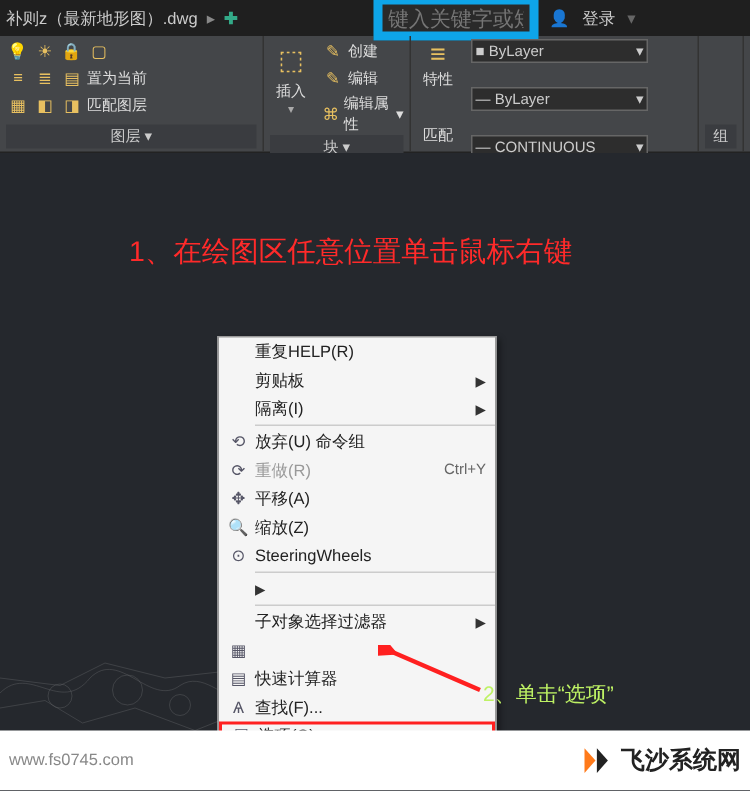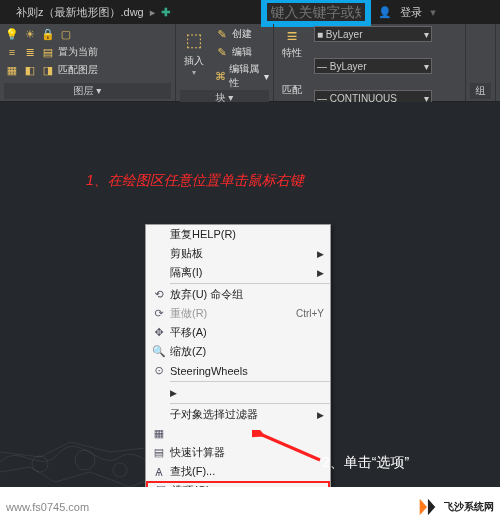--- a/index.html
+++ b/index.html
@@ -1,45 +1,45 @@
 <!DOCTYPE html>
 <html><head>
 <meta charset="utf-8">
 <style>
   * { box-sizing: border-box; margin: 0; padding: 0; font-family: "Microsoft YaHei", sans-serif; }
   body { width: 500px; height: 527px; background: #33353a; overflow: hidden; position: relative; }
-  .titlebar { height: 24px; background: #1f1f1f; display: flex; align-items: center; color: #bbb; font-size: 11px; padding-left: 16px; }
+  .titlebar { height: 24px; background: #1f1f1f; display: flex; align-items: center; color: #bbb; font-size: 11px; padding-left: 4px; }
   .titlebar .doc { color: #ccc; }
   .titlebar .search { margin-left: 90px; background: #2a2a2a; border: 6px solid #0ea5e9; padding: 1px 4px; font-size: 14px; color: #666; width: 110px; }
   .titlebar .right { margin-left: 8px; display: flex; align-items: center; gap: 8px; color: #ccc; font-size: 11px; }
   .ribbon { background: #444649; border-bottom: 1px solid #222; display: flex; height: 78px; }
   .panel { border-right: 1px solid #333; padding: 2px 4px; display: flex; flex-direction: column; justify-content: space-between; }
   .panel-body { display: flex; flex-direction: column; gap: 2px; }
   .panel-row { display: flex; align-items: center; gap: 2px; font-size: 10px; color: #ddd; }
   .panel-title { font-size: 10px; color: #ccc; text-align: center; padding: 1px 0; background: #3a3c40; }
   .btn-ico { width: 16px; height: 16px; display: inline-flex; align-items: center; justify-content: center; color: #e8c060; font-size: 11px; }
   .big-ico { width: 28px; height: 28px; display: flex; align-items: center; justify-content: center; color: #e8c060; font-size: 18px; }
   .dd { border: 1px solid #666; background: #2d2d2d; color: #ccc; font-size: 10px; padding: 0 2px; display: flex; align-items: center; justify-content: space-between; width: 118px; height: 16px; }
   .canvas { position: absolute; top: 102px; left: 0; right: 0; bottom: 40px; background: #25282d; }
-  .annotation1 { position: absolute; top: 172px; left: 86px; color: #ff2a2a; font-size: 14px; font-style: italic; }
+  .annotation1 { position: absolute; top: 155px; left: 86px; color: #ff2a2a; font-size: 19px; }
   .map { position: absolute; top: 320px; left: 0; width: 155px; height: 80px; opacity: 0.35; }
   .ctxmenu { position: absolute; top: 224px; left: 145px; width: 186px; background: #f5f5f5; border: 1px solid #9a9a9a; box-shadow: 2px 2px 4px rgba(0,0,0,0.4); font-size: 11px; color: #222; }
   .ctxmenu .item { display: flex; align-items: center; padding: 2px 6px 2px 2px; height: 19px; }
   .ctxmenu .icocell { width: 22px; display: flex; justify-content: center; color: #556; font-size: 11px; }
   .ctxmenu .lbl { flex: 1; }
   .ctxmenu .sc { color: #666; font-size: 10px; }
   .ctxmenu .arrow { color: #333; font-size: 9px; }
   .ctxmenu .sep { height: 1px; background: #ccc; margin: 1px 0 1px 24px; }
   .ctxmenu .disabled { color: #999; }
   .highlight { border: 2px solid #ff2020; }
-  .annotation2 { position: absolute; top: 454px; left: 322px; color: #ffffff; font-size: 14px; }
+  .annotation2 { position: absolute; top: 454px; left: 322px; color: #bef264; font-size: 14px; }
   .red-arrow { position: absolute; top: 430px; left: 252px; }
   .footer { position: absolute; bottom: 0; left: 0; right: 0; height: 40px; background: #fff; display: flex; align-items: center; padding: 0 6px; justify-content: space-between; }
   .footer .src { font-size: 11px; color: #888; }
-  .footer .brand { display: flex; align-items: center; gap: 6px; font-size: 10px; color: #222; font-weight: bold; }
+  .footer .brand { display: flex; align-items: center; gap: 6px; font-size: 16px; color: #222; font-weight: bold; }
   .brand-logo { width: 22px; height: 22px; }
 </style>
 </head>
 <body>
 
 <div class="titlebar">
   <span class="doc">补则z（最新地形图）.dwg</span>
   <span style="margin-left:6px;color:#888;">▸</span>
   <span style="margin-left:6px;color:#3a8;font-weight:bold;">✚</span>
   <input class="search" placeholder="键入关键字或短语" style="">

